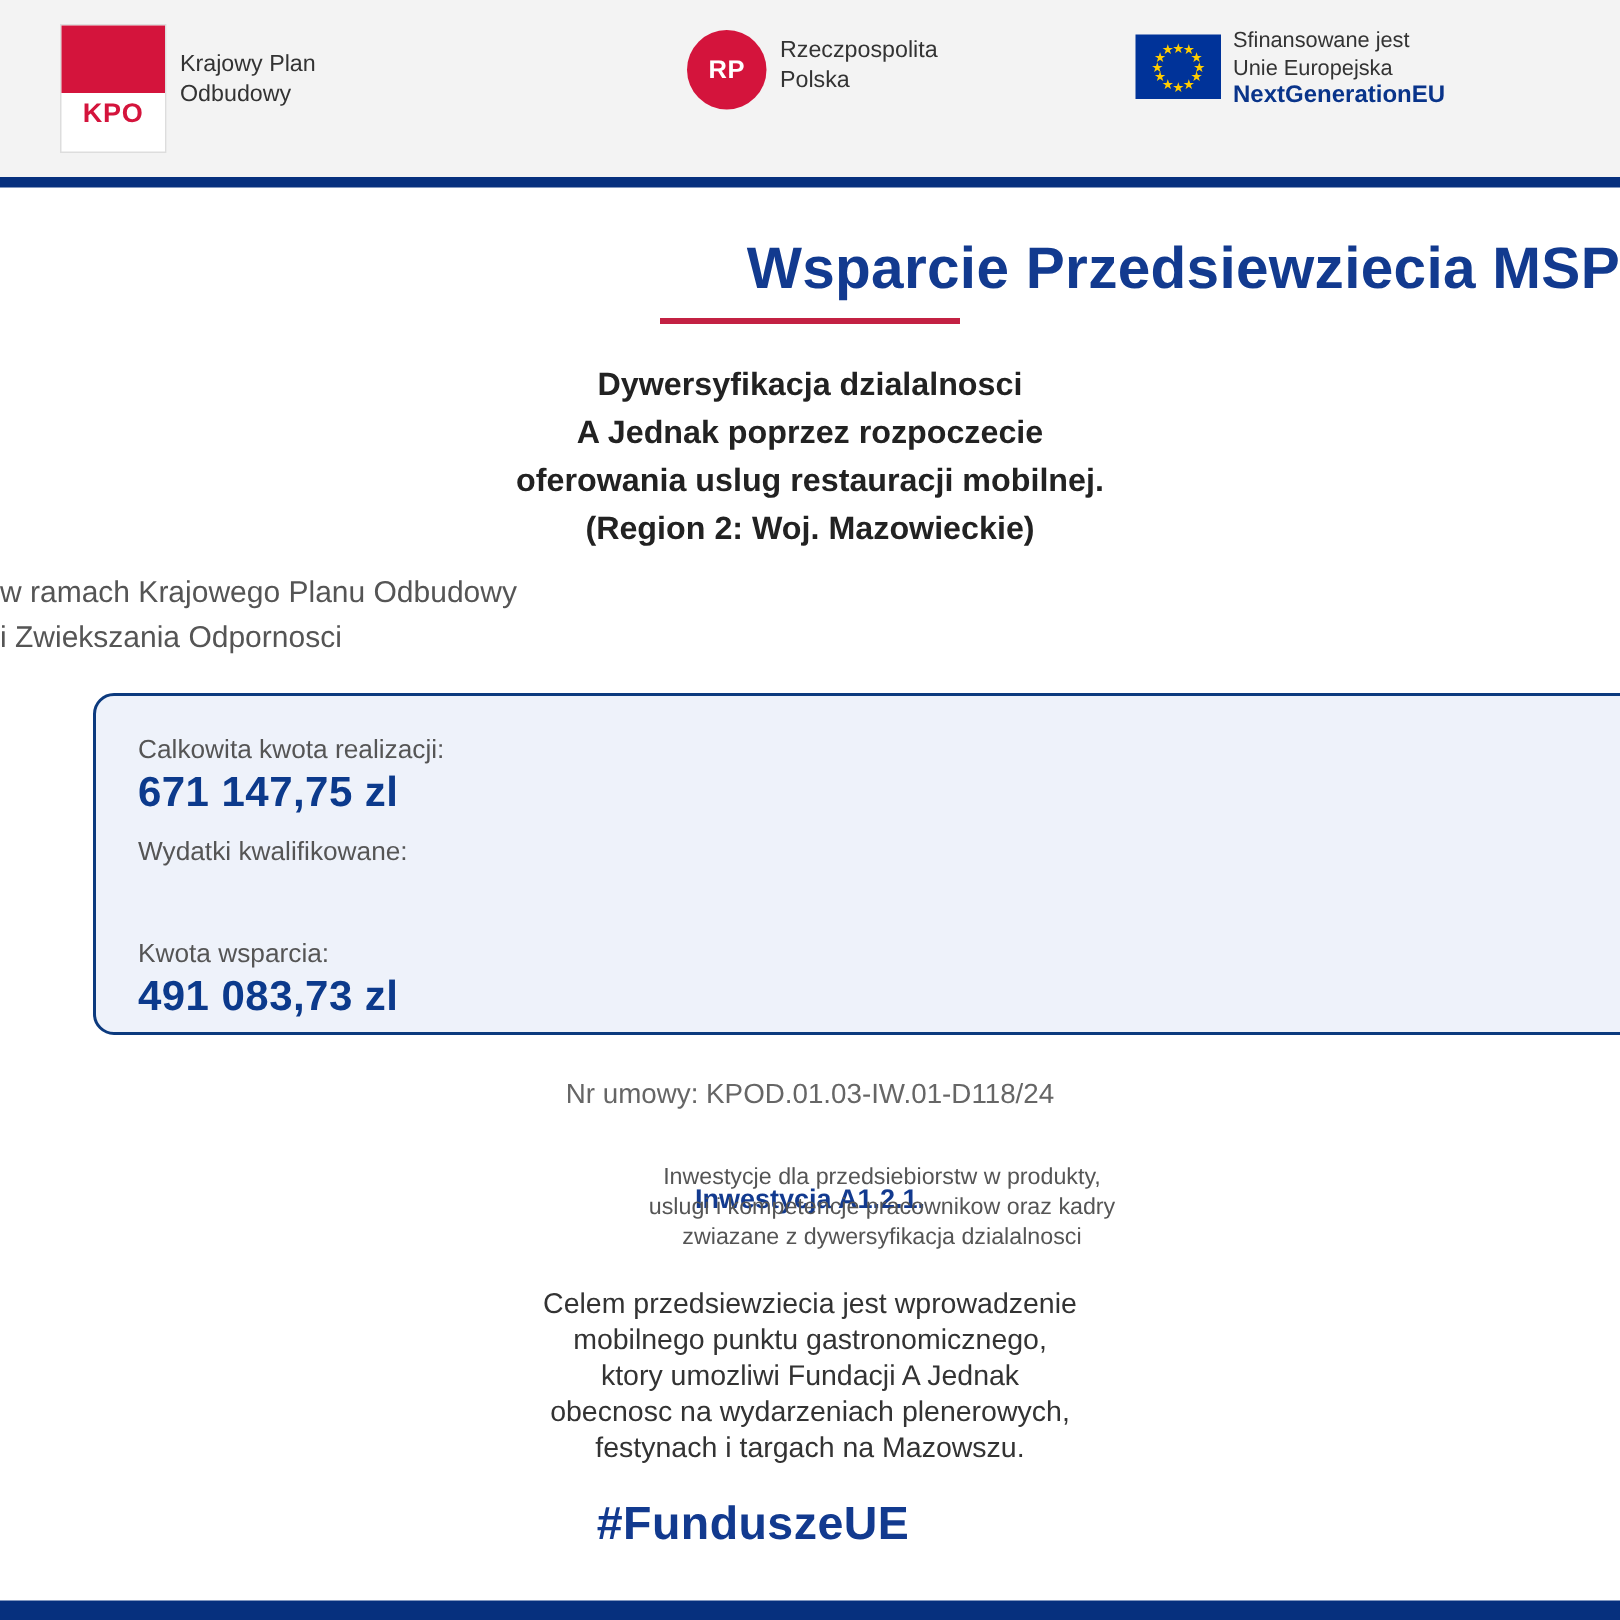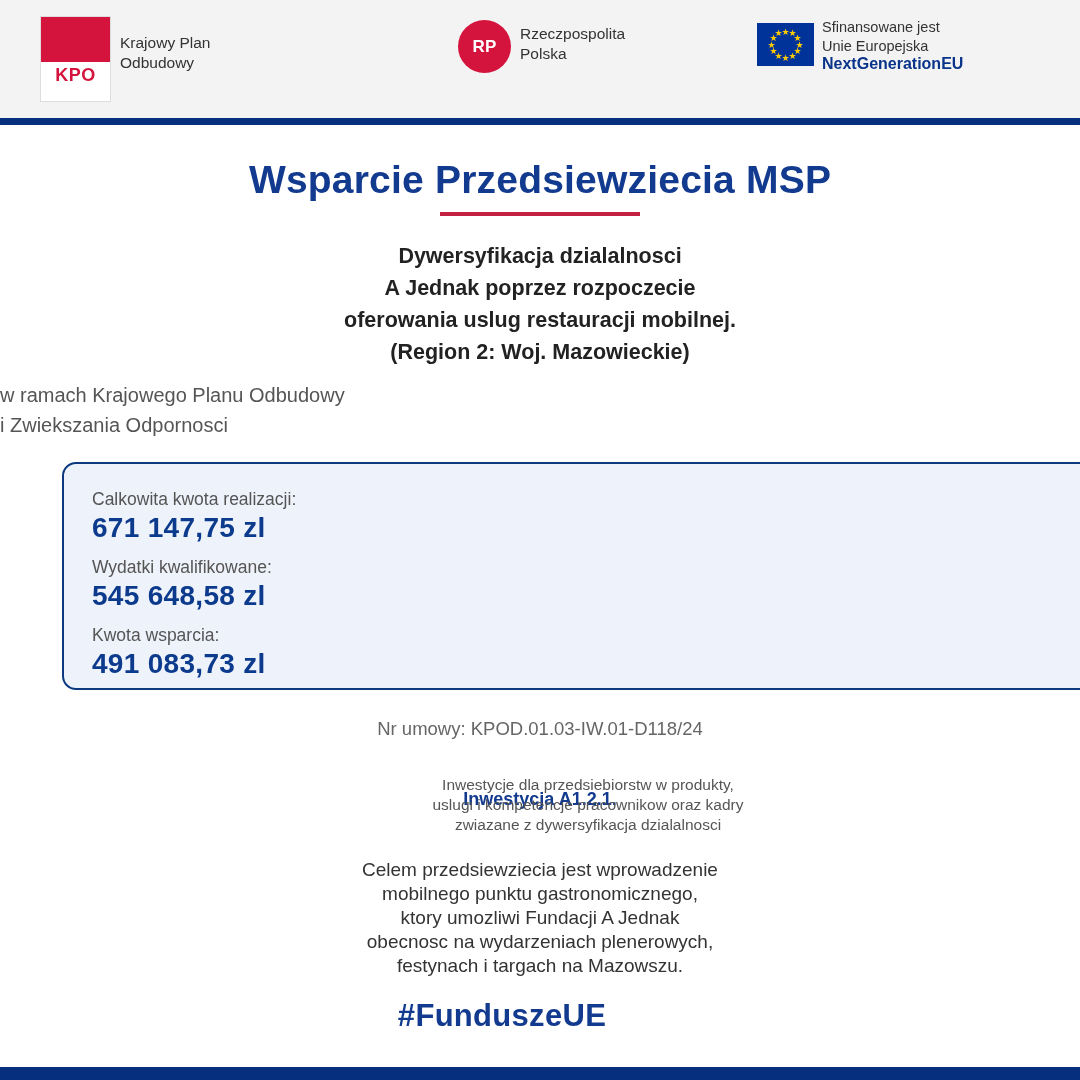--- a/index.html
+++ b/index.html
@@ -127,21 +127,21 @@
     font-weight: bold;
     font-size: 16px;
   }
 
   
   .main-title {
     position: absolute;
     top: 158px;
     left: 0;
     width: 1080px;
-    text-align: center;
+    text-align: right;
     font-size: 39px;
     font-weight: bold;
     color: #123a8f;
     letter-spacing: 0.2px;
   }
   .title-rule {
     position: absolute;
     top: 212px;
     left: 440px;
     width: 200px;
@@ -321,21 +321,20 @@
 <div class="programme-line">w ramach Krajowego Planu Odbudowy
 i Zwiekszania Odpornosci</div>
 
 <div class="amount-box">
   <div class="amount-row amount-row-0">
     <div class="amt-label">Calkowita kwota realizacji:</div>
     <div class="amt-value">671 147,75 zl</div>
   </div>
   <div class="amount-row amount-row-1">
     <div class="amt-label">Wydatki kwalifikowane:</div>
-    <div class="amt-value">545 648,58 zl</div>
   </div>
   <div class="amount-row amount-row-2">
     <div class="amt-label">Kwota wsparcia:</div>
     <div class="amt-value">491 083,73 zl</div>
   </div>
 </div>
 
 <div class="contract-no">Nr umowy: KPOD.01.03-IW.01-D118/24</div>
 <div class="investment-title">Inwestycja A1.2.1.</div>
 <div class="investment-desc">Inwestycje dla przedsiebiorstw w produkty,

